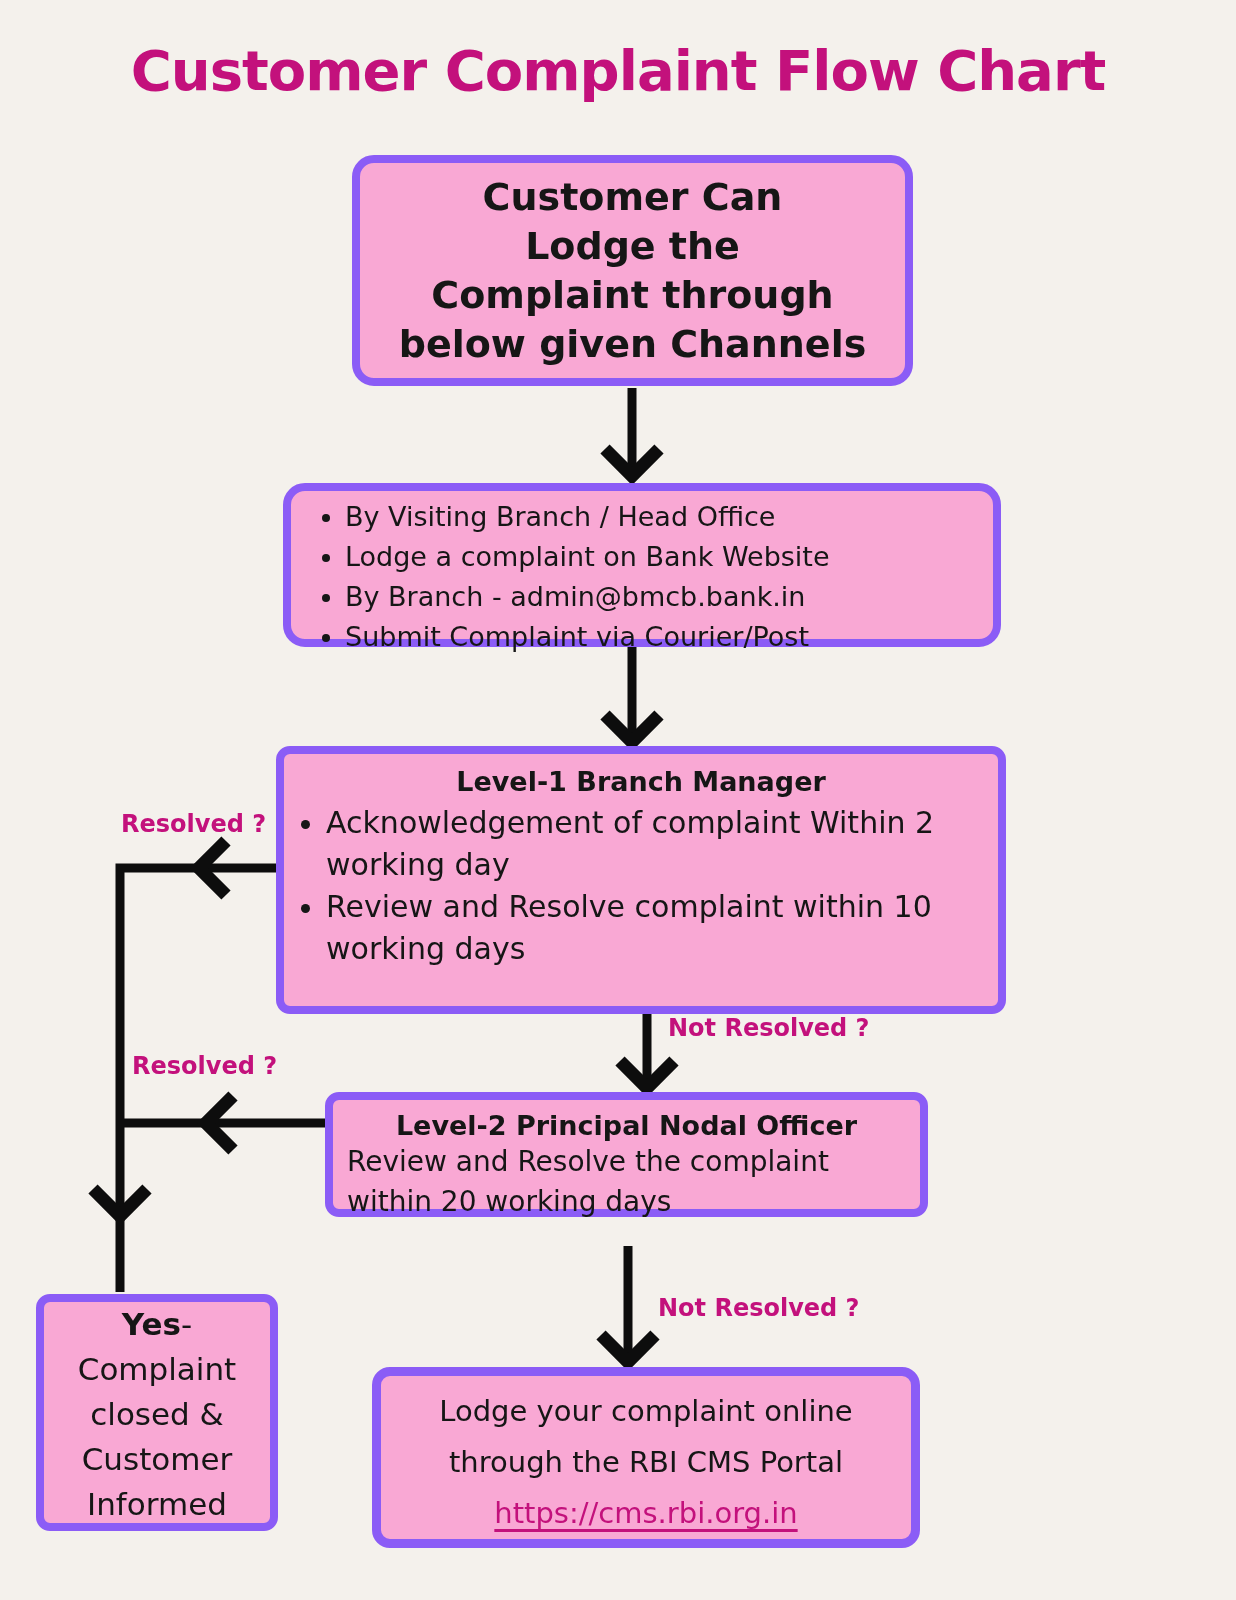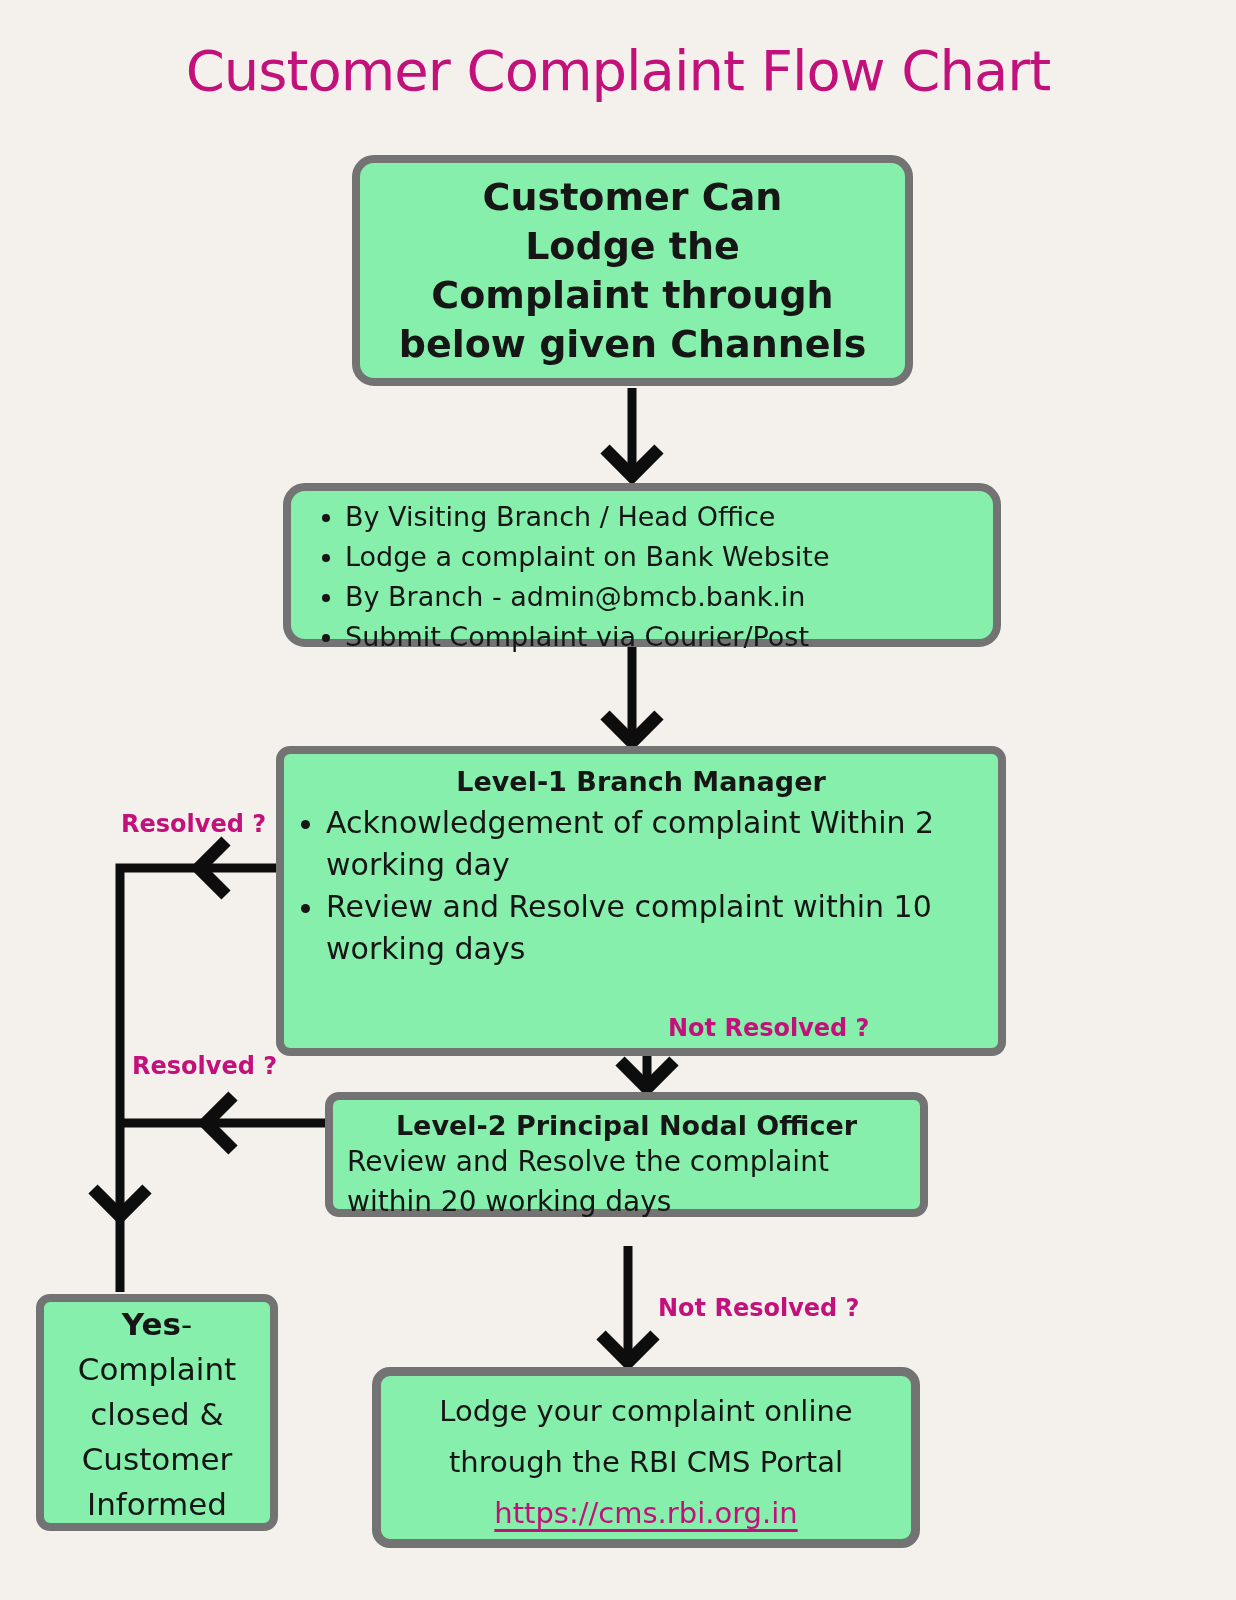--- a/index.html
+++ b/index.html
@@ -21,50 +21,50 @@
     position:absolute;
     left:0;top:0;
     pointer-events:none;
   }
   .page-title{
     position:absolute;
     left:0;top:38px;
     width:100%;
     text-align:center;
     font-size:56px;
-    font-weight:normal;
+    font-weight:bold;
     letter-spacing:-1px;
     color:#c3117c;
   }
   .node{
     position:absolute;
     box-sizing:border-box;
-    background:#86efac;
-    border:8px solid #737373;
+    background:#f9a8d4;
+    border:8px solid #8b5cf6;
   }
   .node-start{
     left:352px;top:155px;width:561px;height:231px;
     border-radius:22px;
     display:flex;align-items:center;justify-content:center;
     text-align:center;
     font-size:38px;font-weight:bold;line-height:49px;
     white-space:pre-line;
   }
   .node-channels{
     left:283px;top:483px;width:718px;height:164px;
     border-radius:22px;
     font-size:27px;line-height:40px;
   }
   .node-channels ul{
     margin:6px 0 0 0;
     padding:0 0 0 54px;
     list-style:disc outside;
   }
   .node-level1{
-    left:276px;top:746px;width:730px;height:310px;
+    left:276px;top:746px;width:730px;height:268px;
     border-radius:14px;
     font-size:30px;line-height:42px;
   }
   .node-level1 .node-title{
     margin-top:12px;
     text-align:center;
     font-size:27px;font-weight:bold;line-height:32px;
   }
   .node-level1 ul{
     margin:4px 0 0 0;

